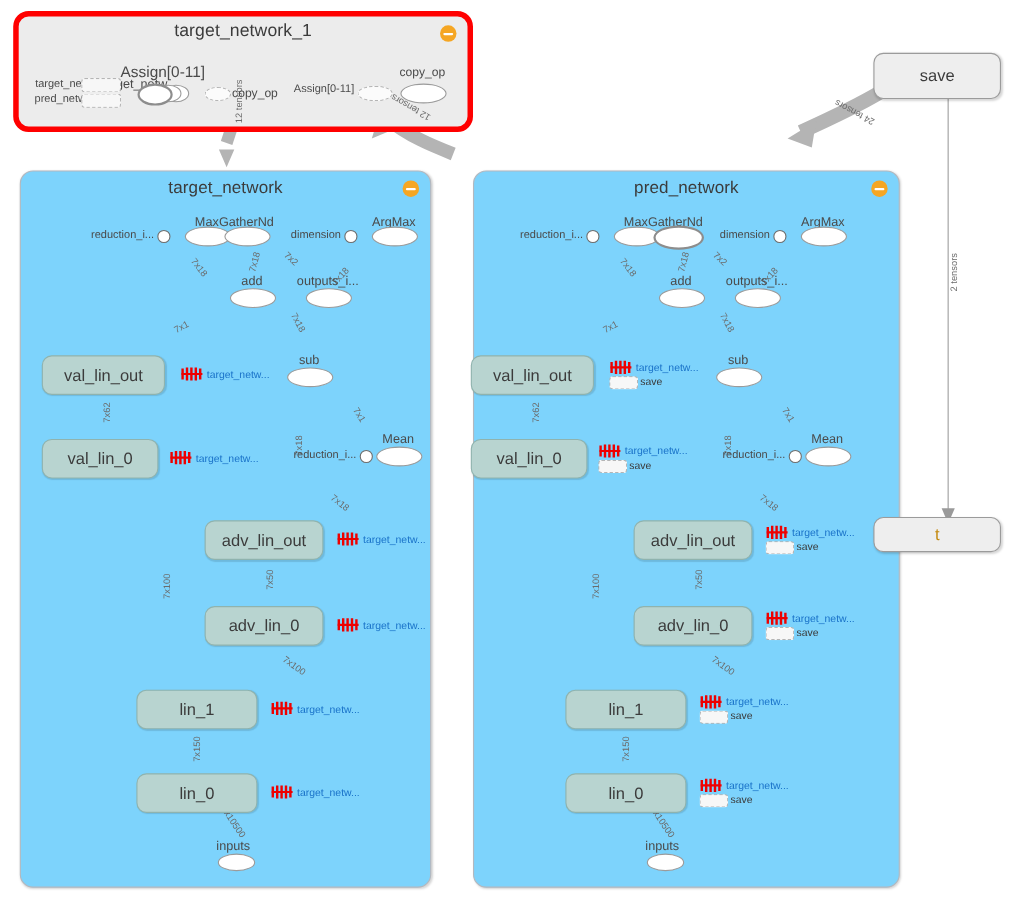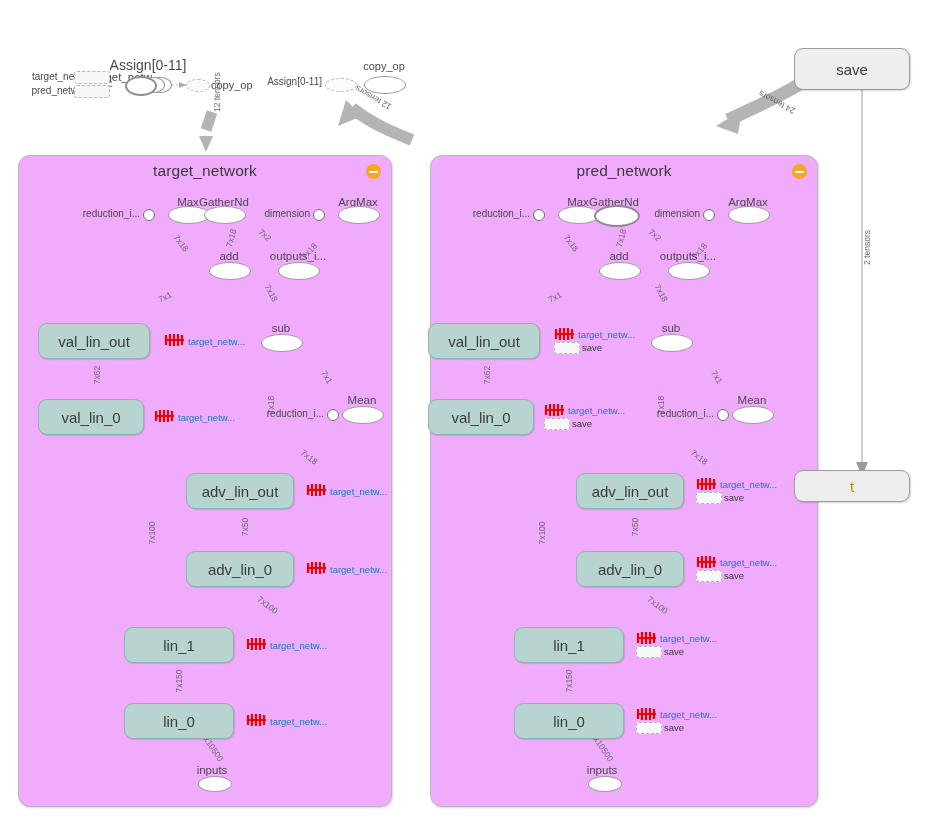--- a/index.html
+++ b/index.html
@@ -10,21 +10,21 @@
     overflow:hidden;
     position:relative;
   }
   #stage{position:absolute;inset:0;width:936px;height:817px;}
   svg.layer{position:absolute;left:0;top:0;width:936px;height:817px;overflow:visible;}
   #edges{z-index:1;}
 
   
   .panel{
     position:absolute;
-    background:#f0abfc;
+    background:#7dd3fc;
     border:1.4px solid #b3b8bf;
     border-radius:12px;
     box-shadow:1px 1px 2px rgba(0,0,0,.17);
     z-index:2;
   }
   .panel.highlight{
     border:5px solid #ff0000;
     border-radius:14px;
     background:#ececec;
     box-shadow:none;
@@ -287,20 +287,24 @@
   <div class="lbl tiny" style="left:478px;top:370px;transform:rotate(-90deg);">7x62</div>
   <div class="lbl tiny" style="left:710px;top:372px;transform:rotate(58deg);">7x1</div>
   <div class="lbl tiny" style="left:652px;top:400px;transform:rotate(-90deg);">7x18</div>
   <div class="lbl tiny" style="left:690px;top:452px;transform:rotate(38deg);">7x18</div>
   <div class="lbl tiny" style="left:626px;top:522px;transform:rotate(-90deg);">7x50</div>
   <div class="lbl tiny" style="left:646px;top:600px;transform:rotate(36deg);">7x100</div>
   <div class="lbl tiny" style="left:530px;top:528px;transform:rotate(-90deg);">7x100</div>
   <div class="lbl tiny" style="left:557px;top:676px;transform:rotate(-90deg);">7x150</div>
   <div class="lbl tiny" style="left:586px;top:742px;transform:rotate(56deg);">7x10500</div>
 
+  <div class="panel highlight" style="left:12px;top:10px;width:408px;height:100px;">
+    <div class="panel-title">target_network_1</div>
+    <div class="collapse-btn"></div>
+  </div>
   <div class="lbl" style="left:92px;top:71px;">target_netw...</div>
   <div class="lbl right" style="left:92px;top:71px;font-size:10px;">target_netw...</div>
   <div class="lbl right" style="left:92px;top:85px;font-size:10px;">pred_netwo...</div>
   <div class="rectdash" style="left:74px;top:71px;width:34px;height:11px;"></div>
   <div class="rectdash" style="left:74px;top:85px;width:34px;height:11px;"></div>
   <div class="lbl assign center" style="left:148px;top:57px;">Assign[0-11]</div>
   <div class="ell" style="left:148px;top:77px;width:22px;height:14px;"></div>
   <div class="ell" style="left:141px;top:77px;width:22px;height:14px;"></div>
   <div class="ell bold" style="left:125px;top:76px;width:28px;height:16px;"></div>
   <div class="ell dash" style="left:186px;top:79px;width:22px;height:11px;"></div>

